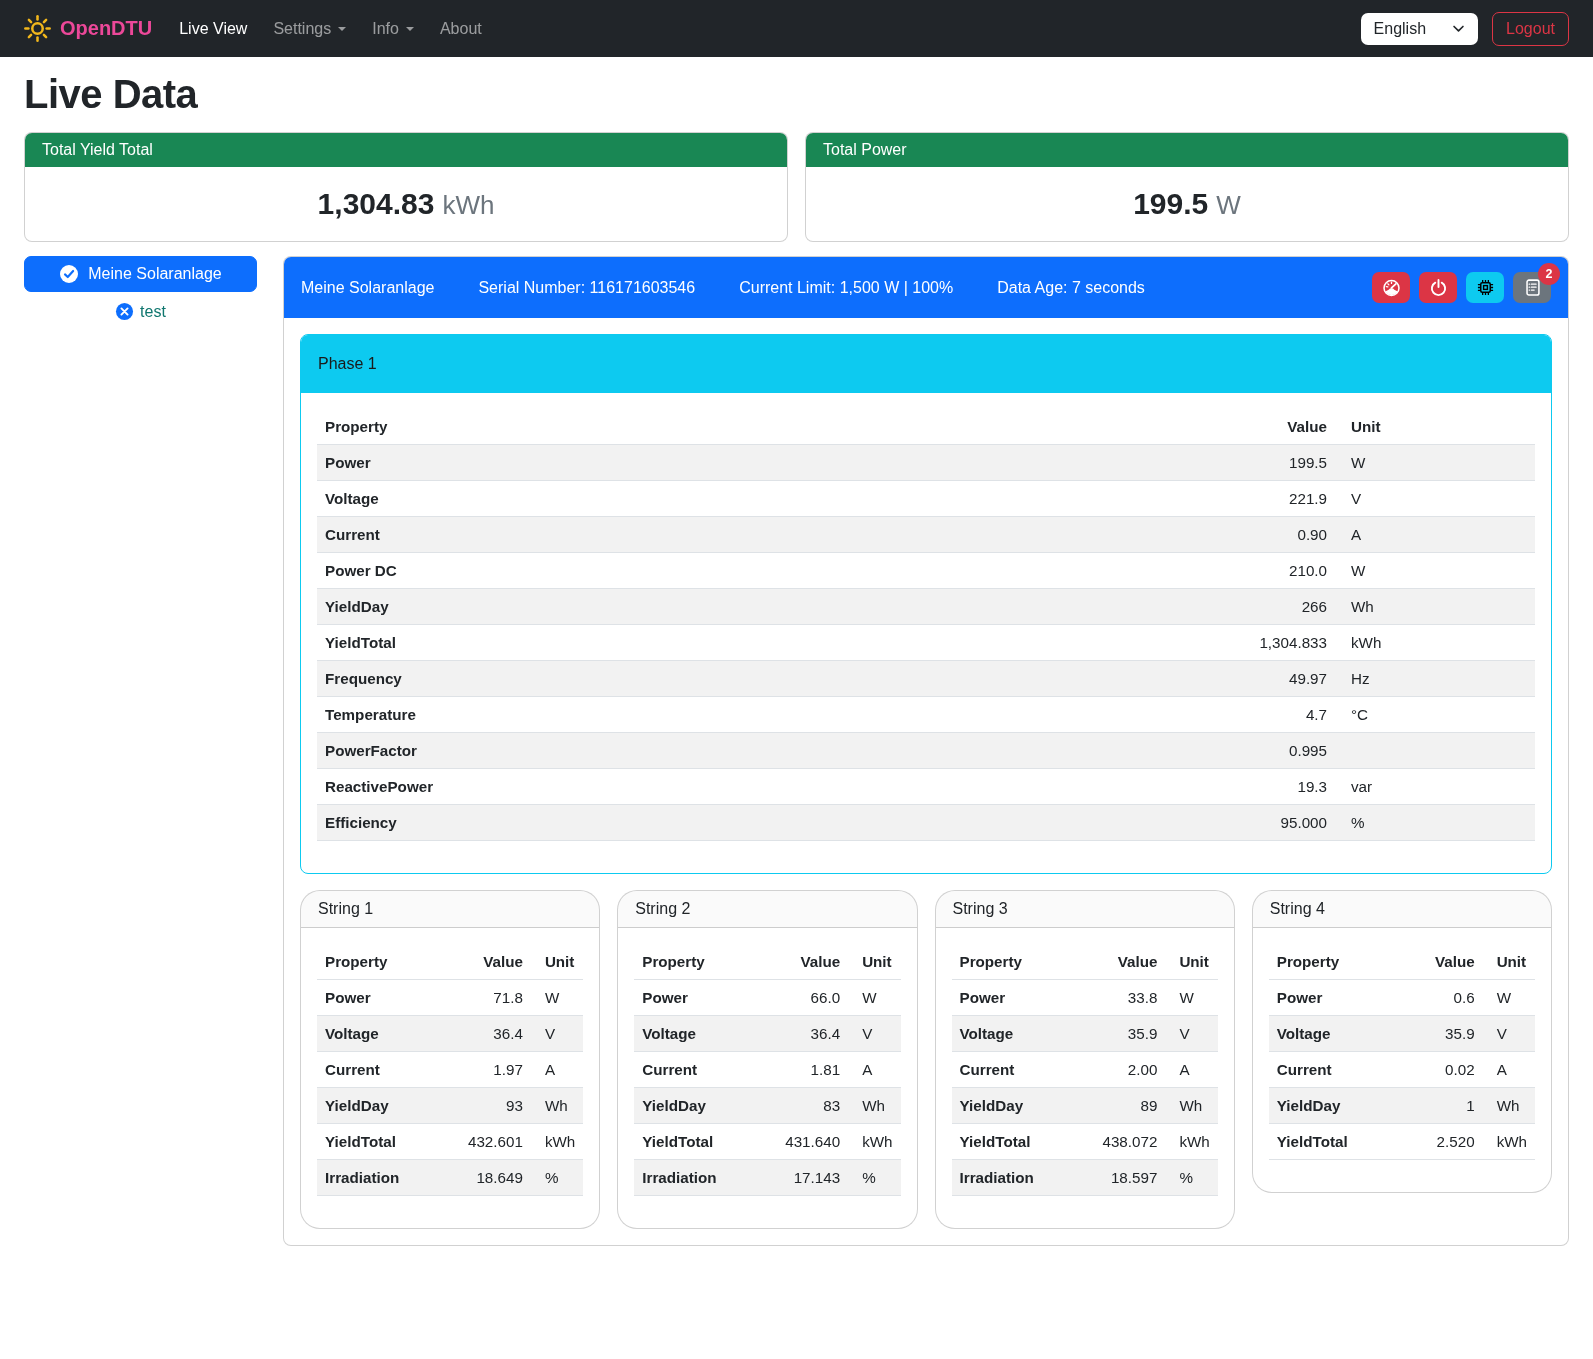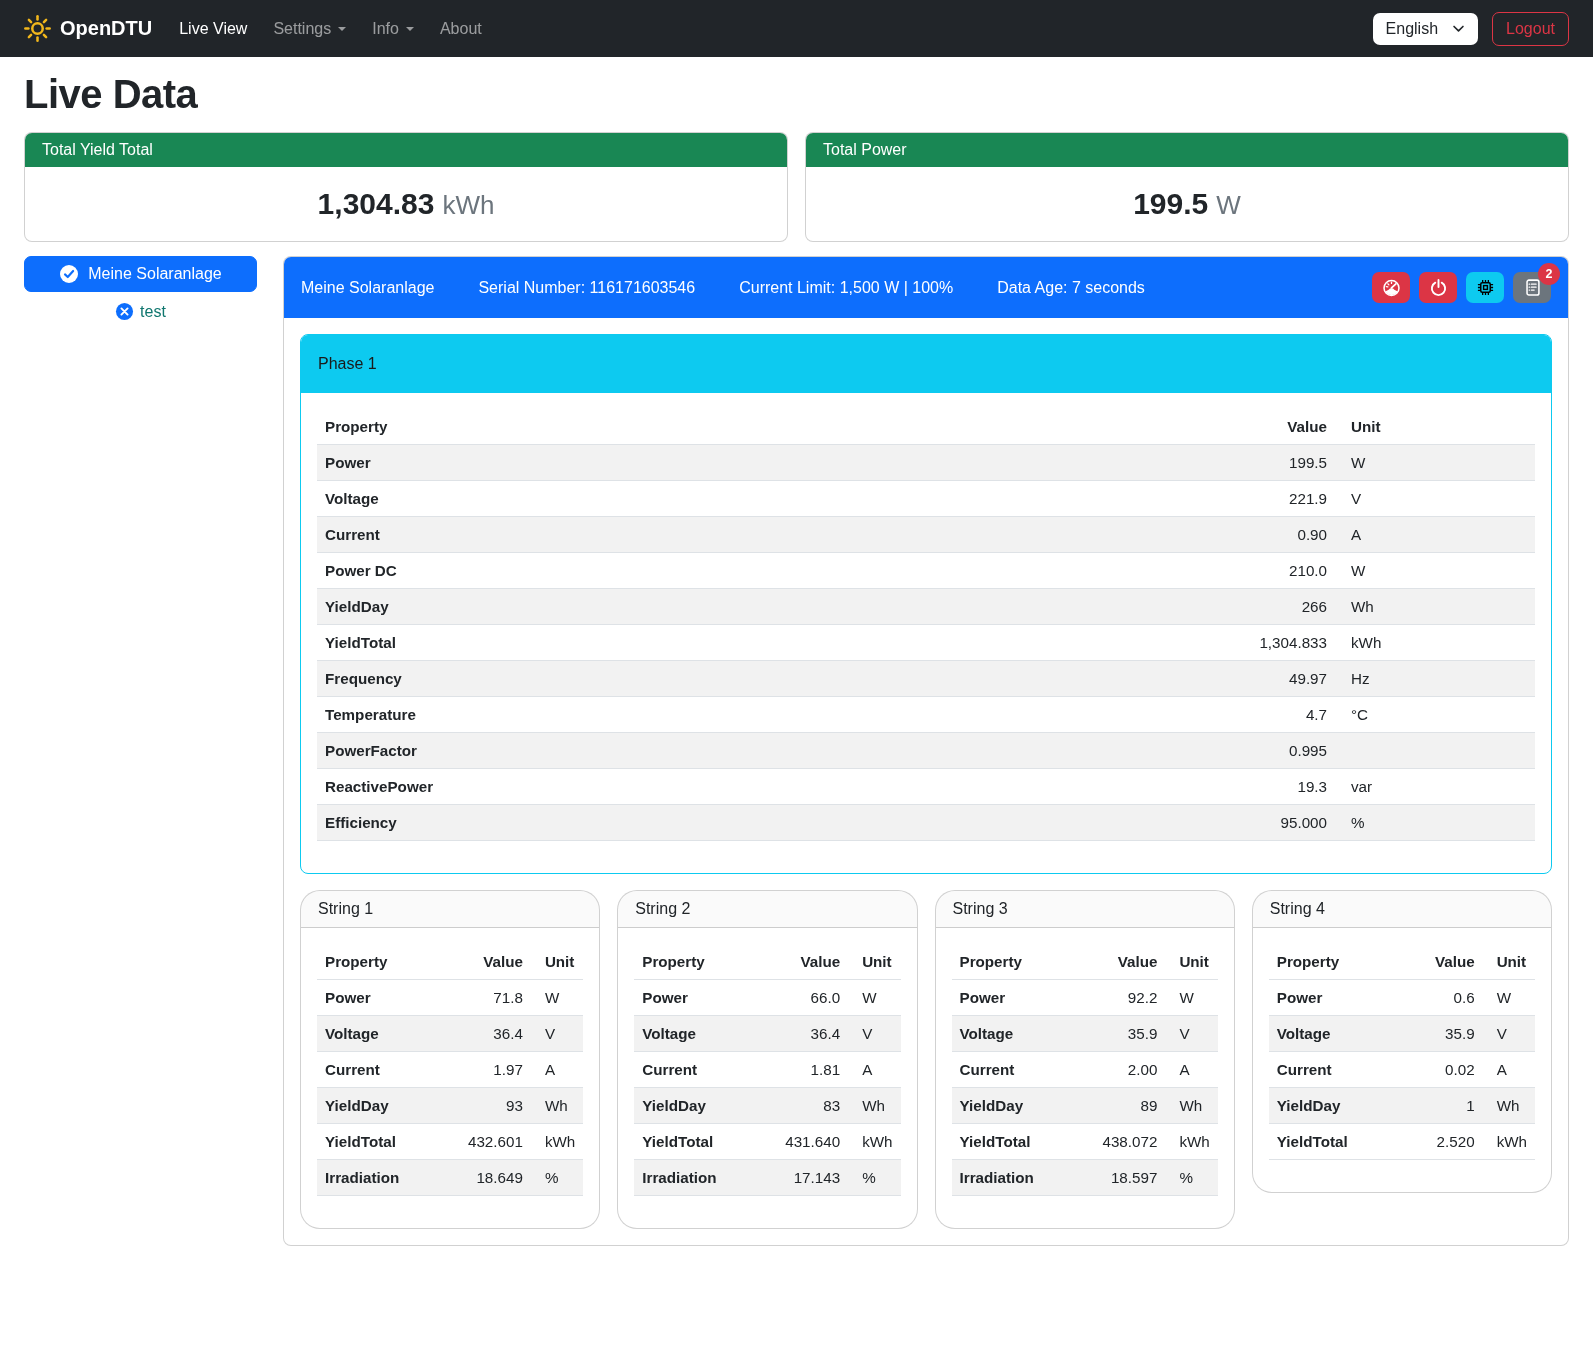--- a/index.html
+++ b/index.html
@@ -5,27 +5,27 @@
   * { box-sizing: border-box; }
   html,body { margin:0; padding:0; }
   body {
     width:1593px; min-height:1359px;
     font-family:"Liberation Sans", sans-serif;
     background:#fff; color:#212529; font-size:16px;
   }
 
   
   .navbar { background:#212529; height:57px; display:flex; align-items:center; padding:0 24px; }
-  .brand { display:flex; align-items:center; gap:9px; color:#ffffff; font-size:20px; font-weight:700; }
+  .brand { display:flex; align-items:center; gap:9px; color:#ec4899; font-size:20px; font-weight:700; }
   .nav-links { display:flex; align-items:center; margin-left:14px; }
   .nav-link { padding:8px 13px; color:rgba(255,255,255,.55); cursor:pointer; display:flex; align-items:center; }
   .nav-link.active { color:#fff; }
   .caret { display:inline-block; width:0; height:0; border-left:4px solid transparent; border-right:4px solid transparent; border-top:4.5px solid currentColor; margin-left:7px; }
   .nav-right { margin-left:auto; display:flex; align-items:center; gap:14px; }
-  .lang-select { background:#fff; color:#212529; border-radius:7px; padding:7px 13px; display:flex; align-items:center; gap:14px; cursor:pointer; }
+  .lang-select { background:#fff; color:#212529; border-radius:7px; padding:7px 13px; display:flex; align-items:center; gap:26px; cursor:pointer; }
   .logout-btn { background:transparent; border:1px solid #dc3545; color:#dc3545; font-size:16px; border-radius:7px; padding:7px 13px; font-family:inherit; cursor:pointer; }
 
   
   .container { padding:0 24px; }
   h1.page-title { font-size:40px; font-weight:700; margin:15px 0 15px; letter-spacing:-0.5px; }
 
   .cards-row { display:flex; gap:17px; margin-bottom:14px; }
   .summary-card { flex:1; border:1px solid rgba(0,0,0,.18); border-radius:8px; background:#fff; overflow:hidden; }
   .summary-card .card-header { background:#198754; color:#fff; padding:8px 17px; font-size:16px; }
   .summary-card .card-body { padding:20px 16px; text-align:center; }
@@ -439,21 +439,21 @@
                   <tr>
                     <th class="c-prop">Property</th>
                     <th class="c-val">Value</th>
                     <th class="c-unit">Unit</th>
                   </tr>
                 </thead>
                 <tbody class="stripe-even">
 
                     <tr>
                       <td class="c-prop">Power</td>
-                      <td class="c-val">92.2</td>
+                      <td class="c-val">33.8</td>
                       <td class="c-unit">W</td>
                     </tr>
 
                     <tr>
                       <td class="c-prop">Voltage</td>
                       <td class="c-val">35.9</td>
                       <td class="c-unit">V</td>
                     </tr>
 
                     <tr>

